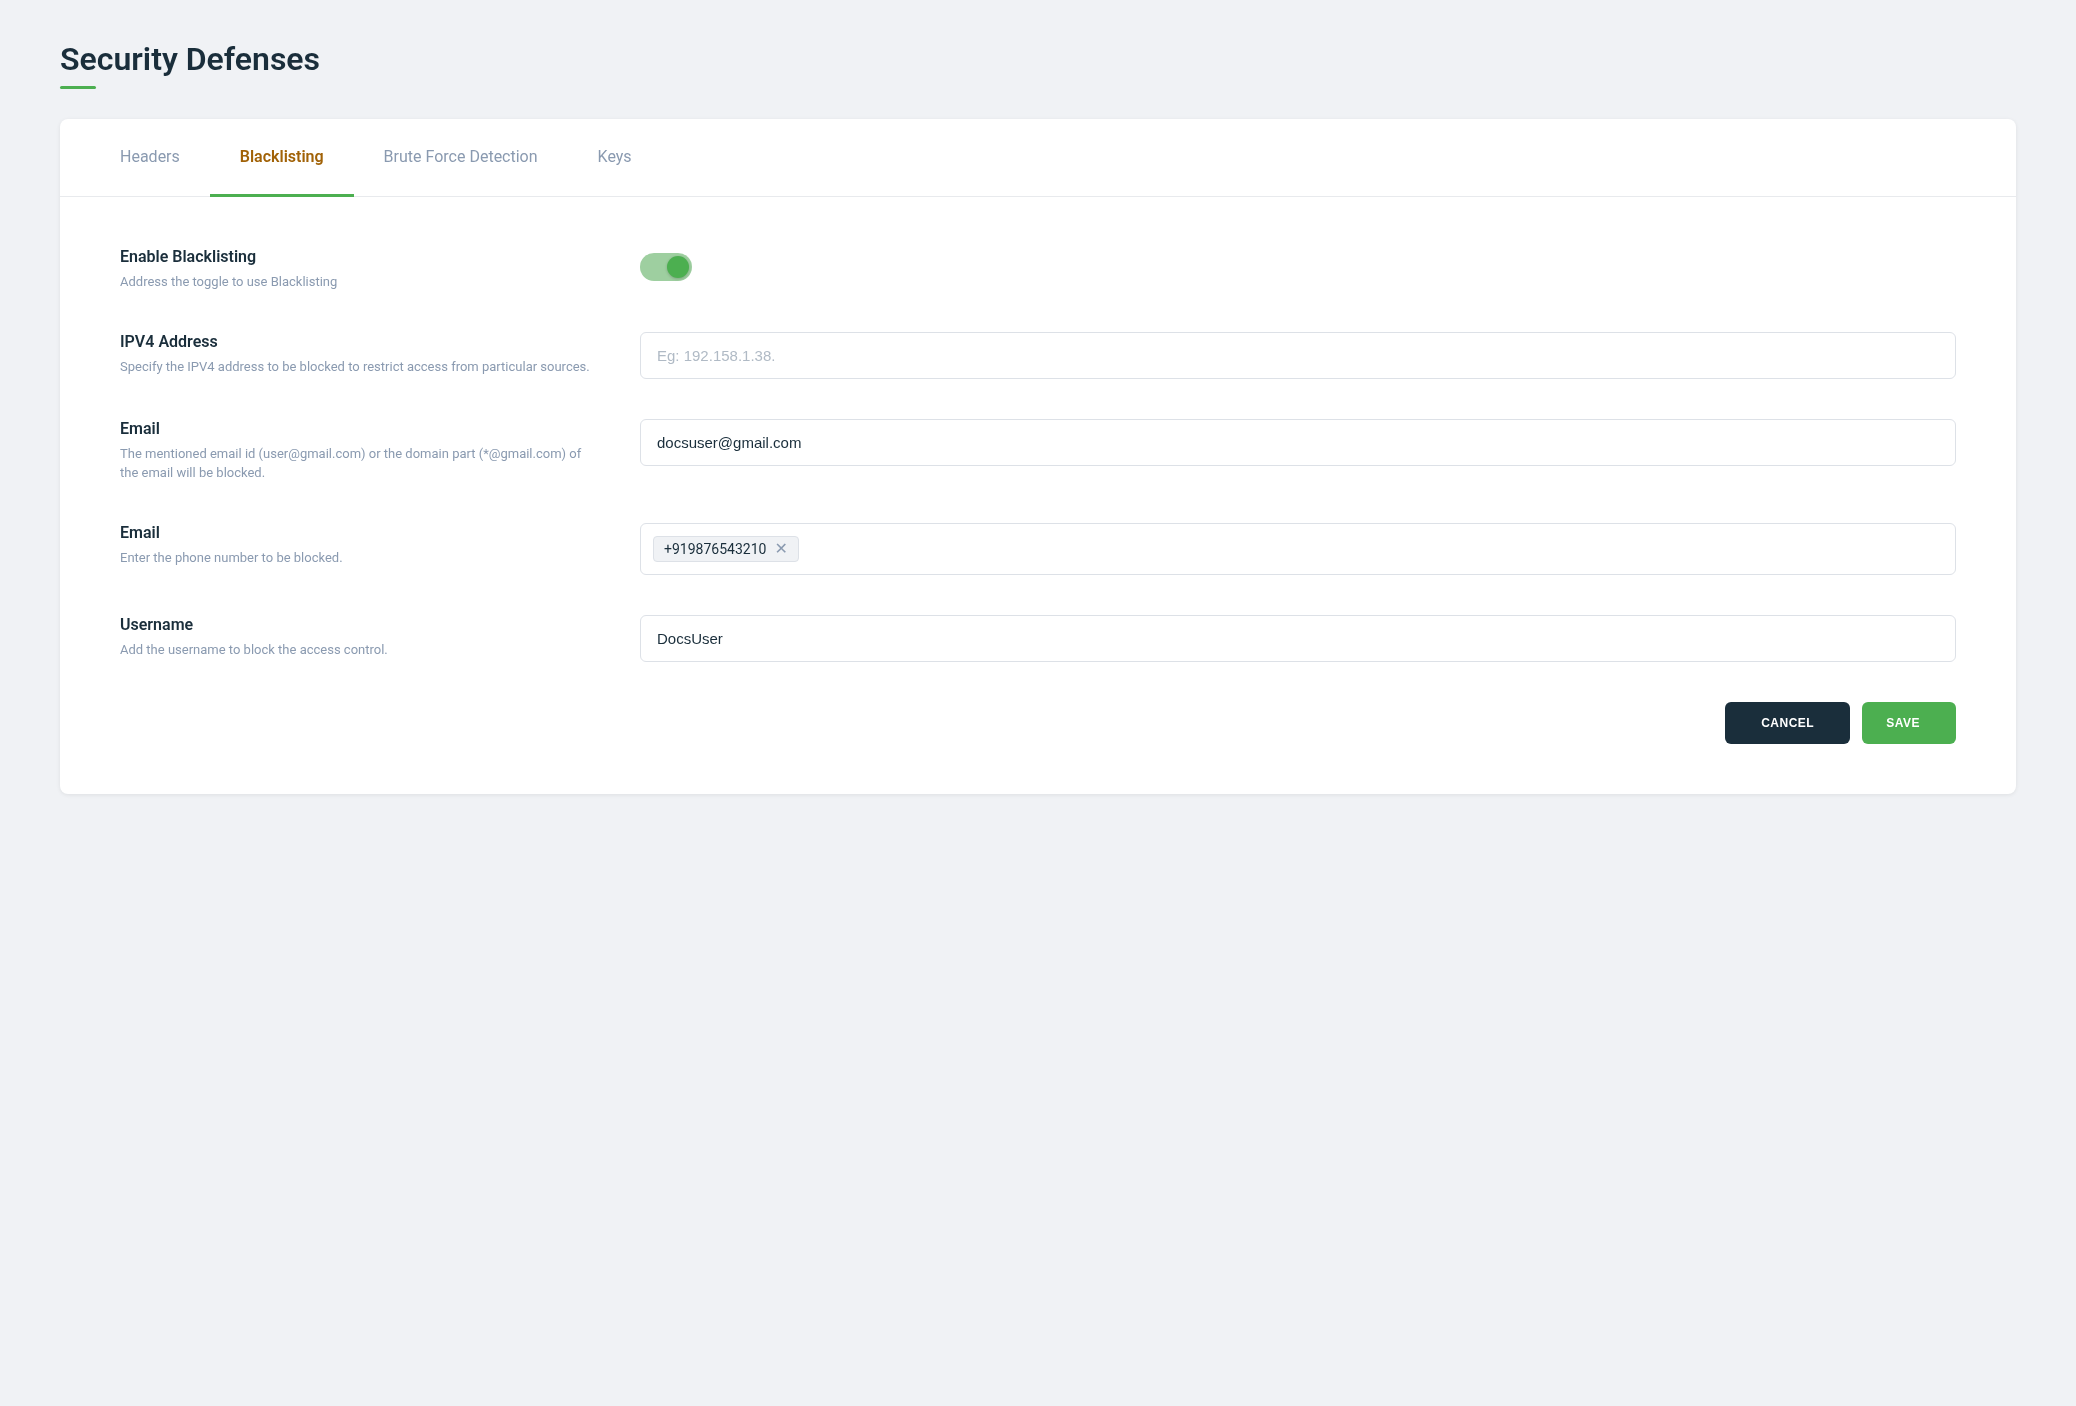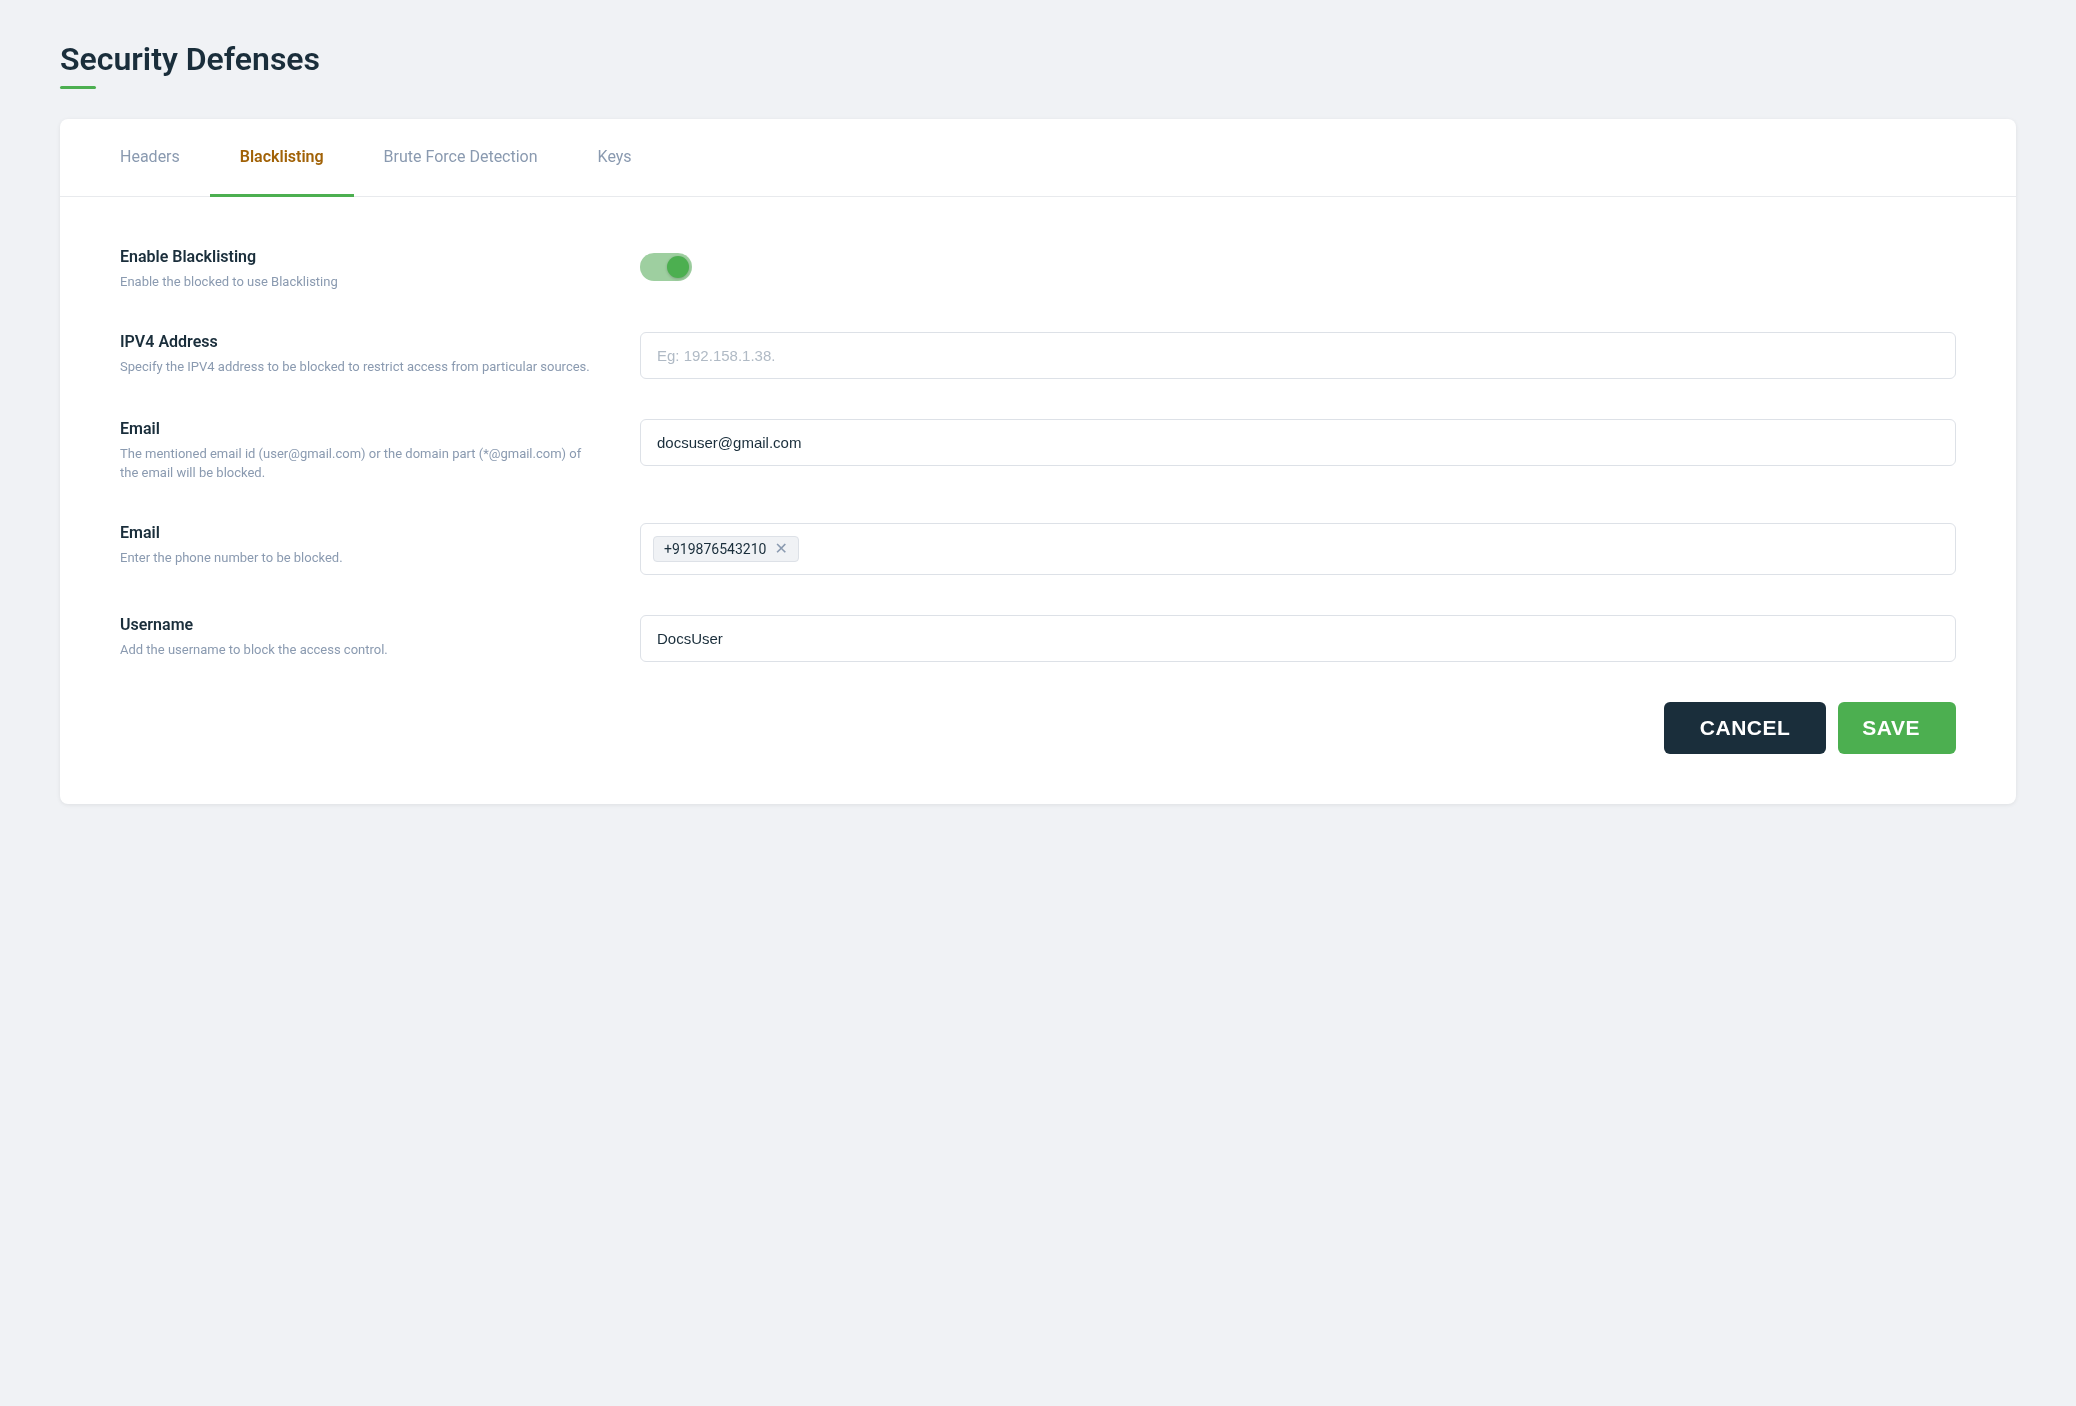--- a/index.html
+++ b/index.html
@@ -200,21 +200,21 @@
     .button-row {
       display: flex;
       justify-content: flex-end;
       gap: 12px;
       margin-top: 20px;
     }
 
     .btn {
       padding: 14px 36px;
       border-radius: 6px;
-      font-size: 21px;
+      font-size: 12px;
       font-weight: 600;
       cursor: pointer;
       border: none;
       letter-spacing: 0.5px;
       transition: opacity 0.2s;
     }
 
     .btn-cancel {
       background-color: #1a2e3b;
       color: #ffffff;
@@ -249,21 +249,21 @@
     <div class="tab">
       <span>Keys</span>
     </div>
   </div>
 
   <div class="card-body">
 
     <div class="form-row">
       <div class="form-label-col">
         <div class="form-label">Enable Blacklisting</div>
-        <div class="form-description">Enable the blocked to use Blacklisting</div>
+        <div class="form-description">Address the toggle to use Blacklisting</div>
       </div>
       <div class="form-input-col">
         <div class="toggle-wrapper">
           <label class="toggle">
             <input type="checkbox" checked="" style="">
             <span class="toggle-slider"></span>
           </label>
         </div>
       </div>
     </div>

